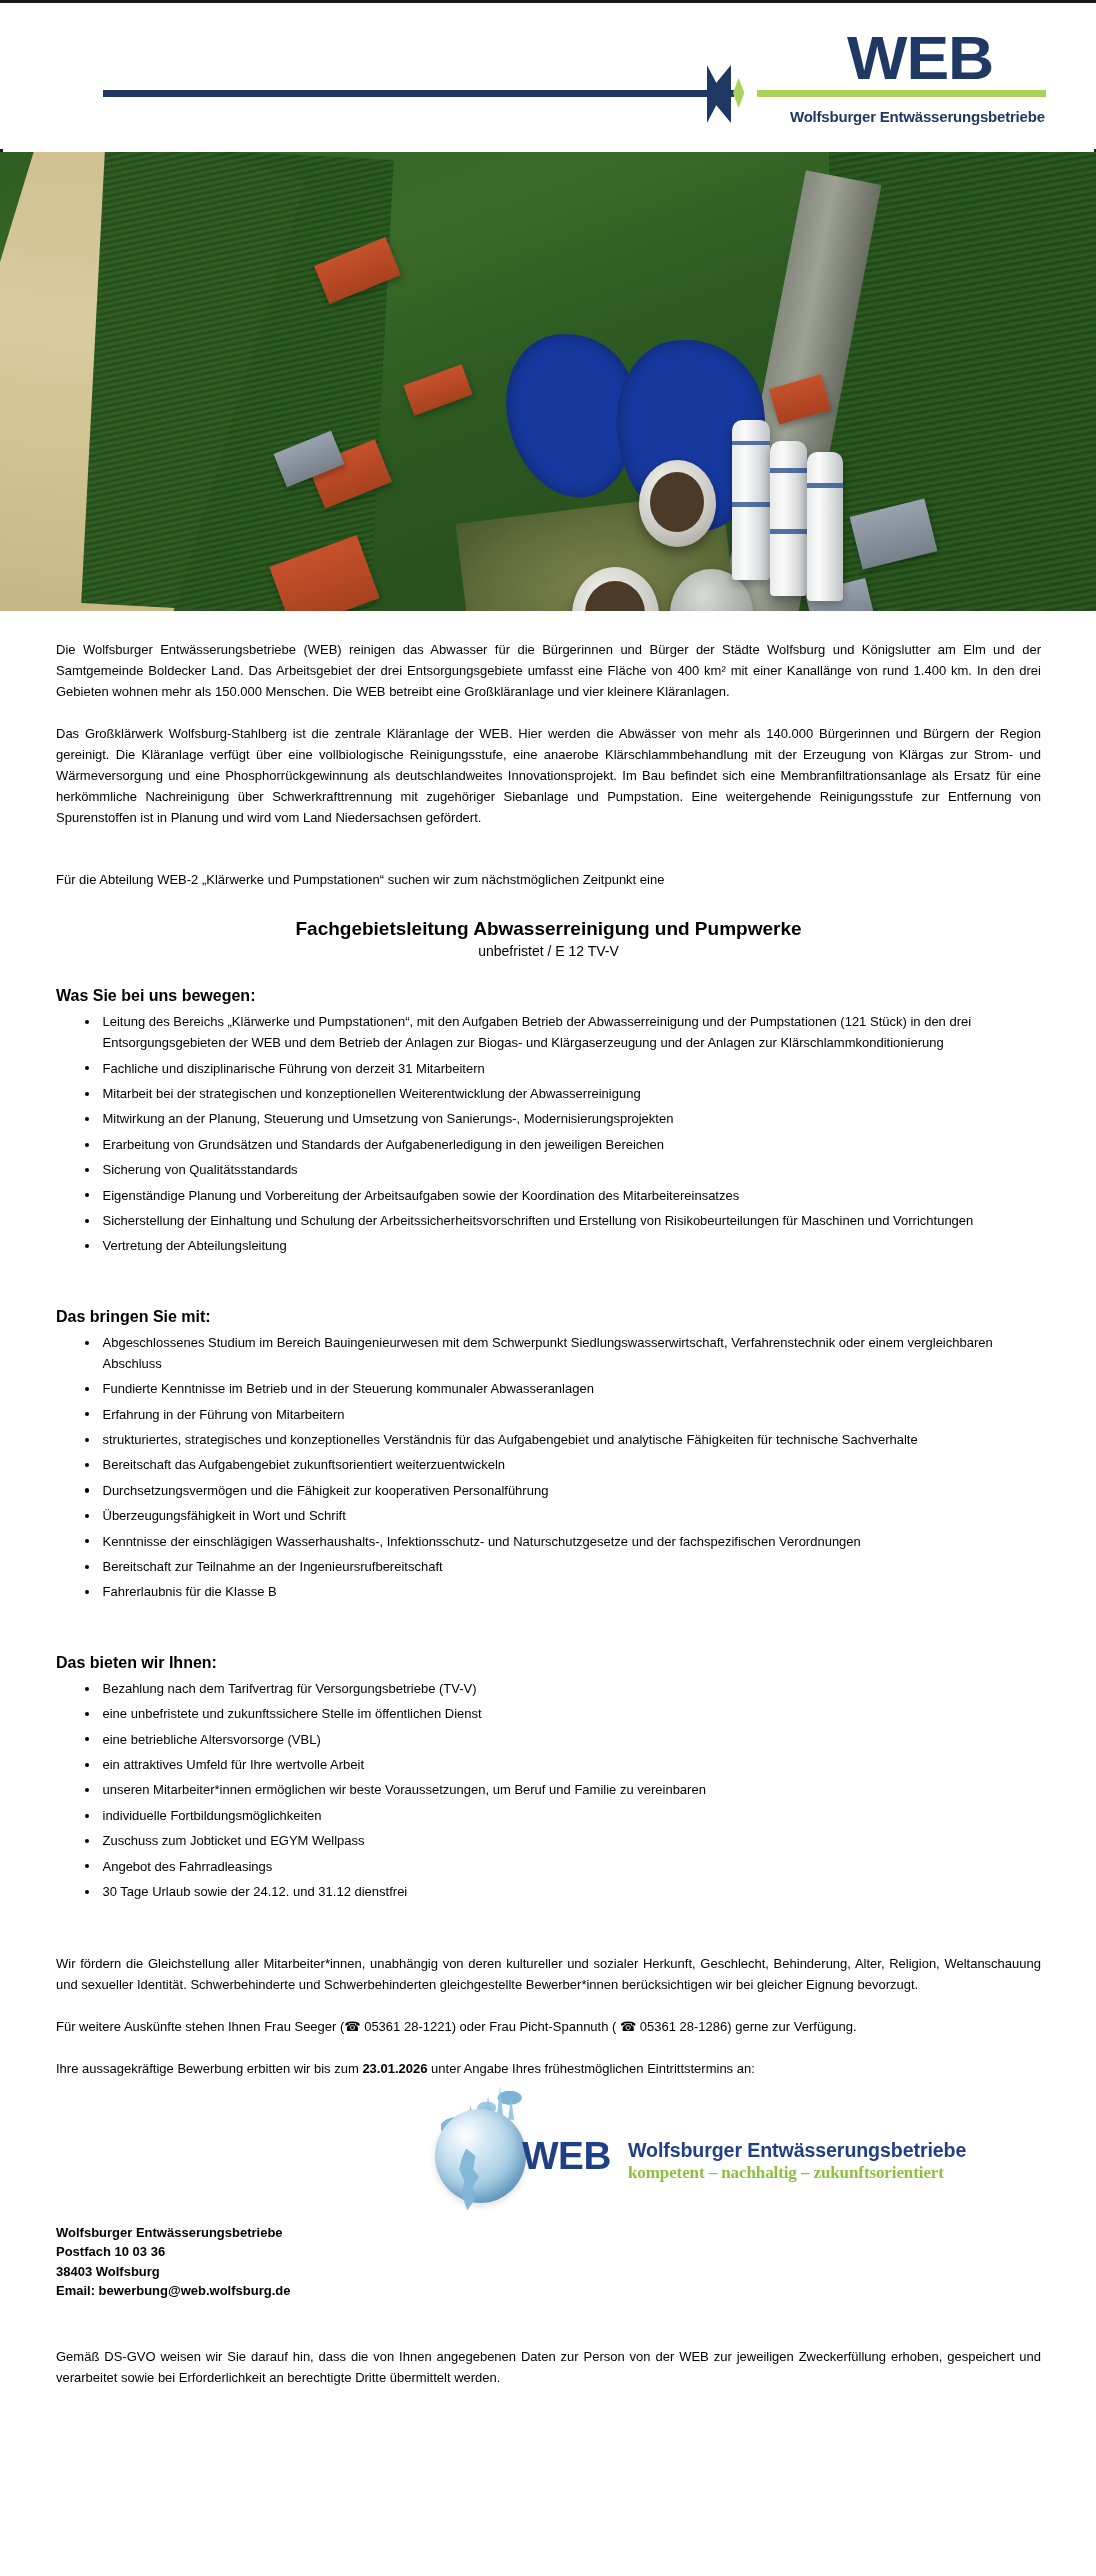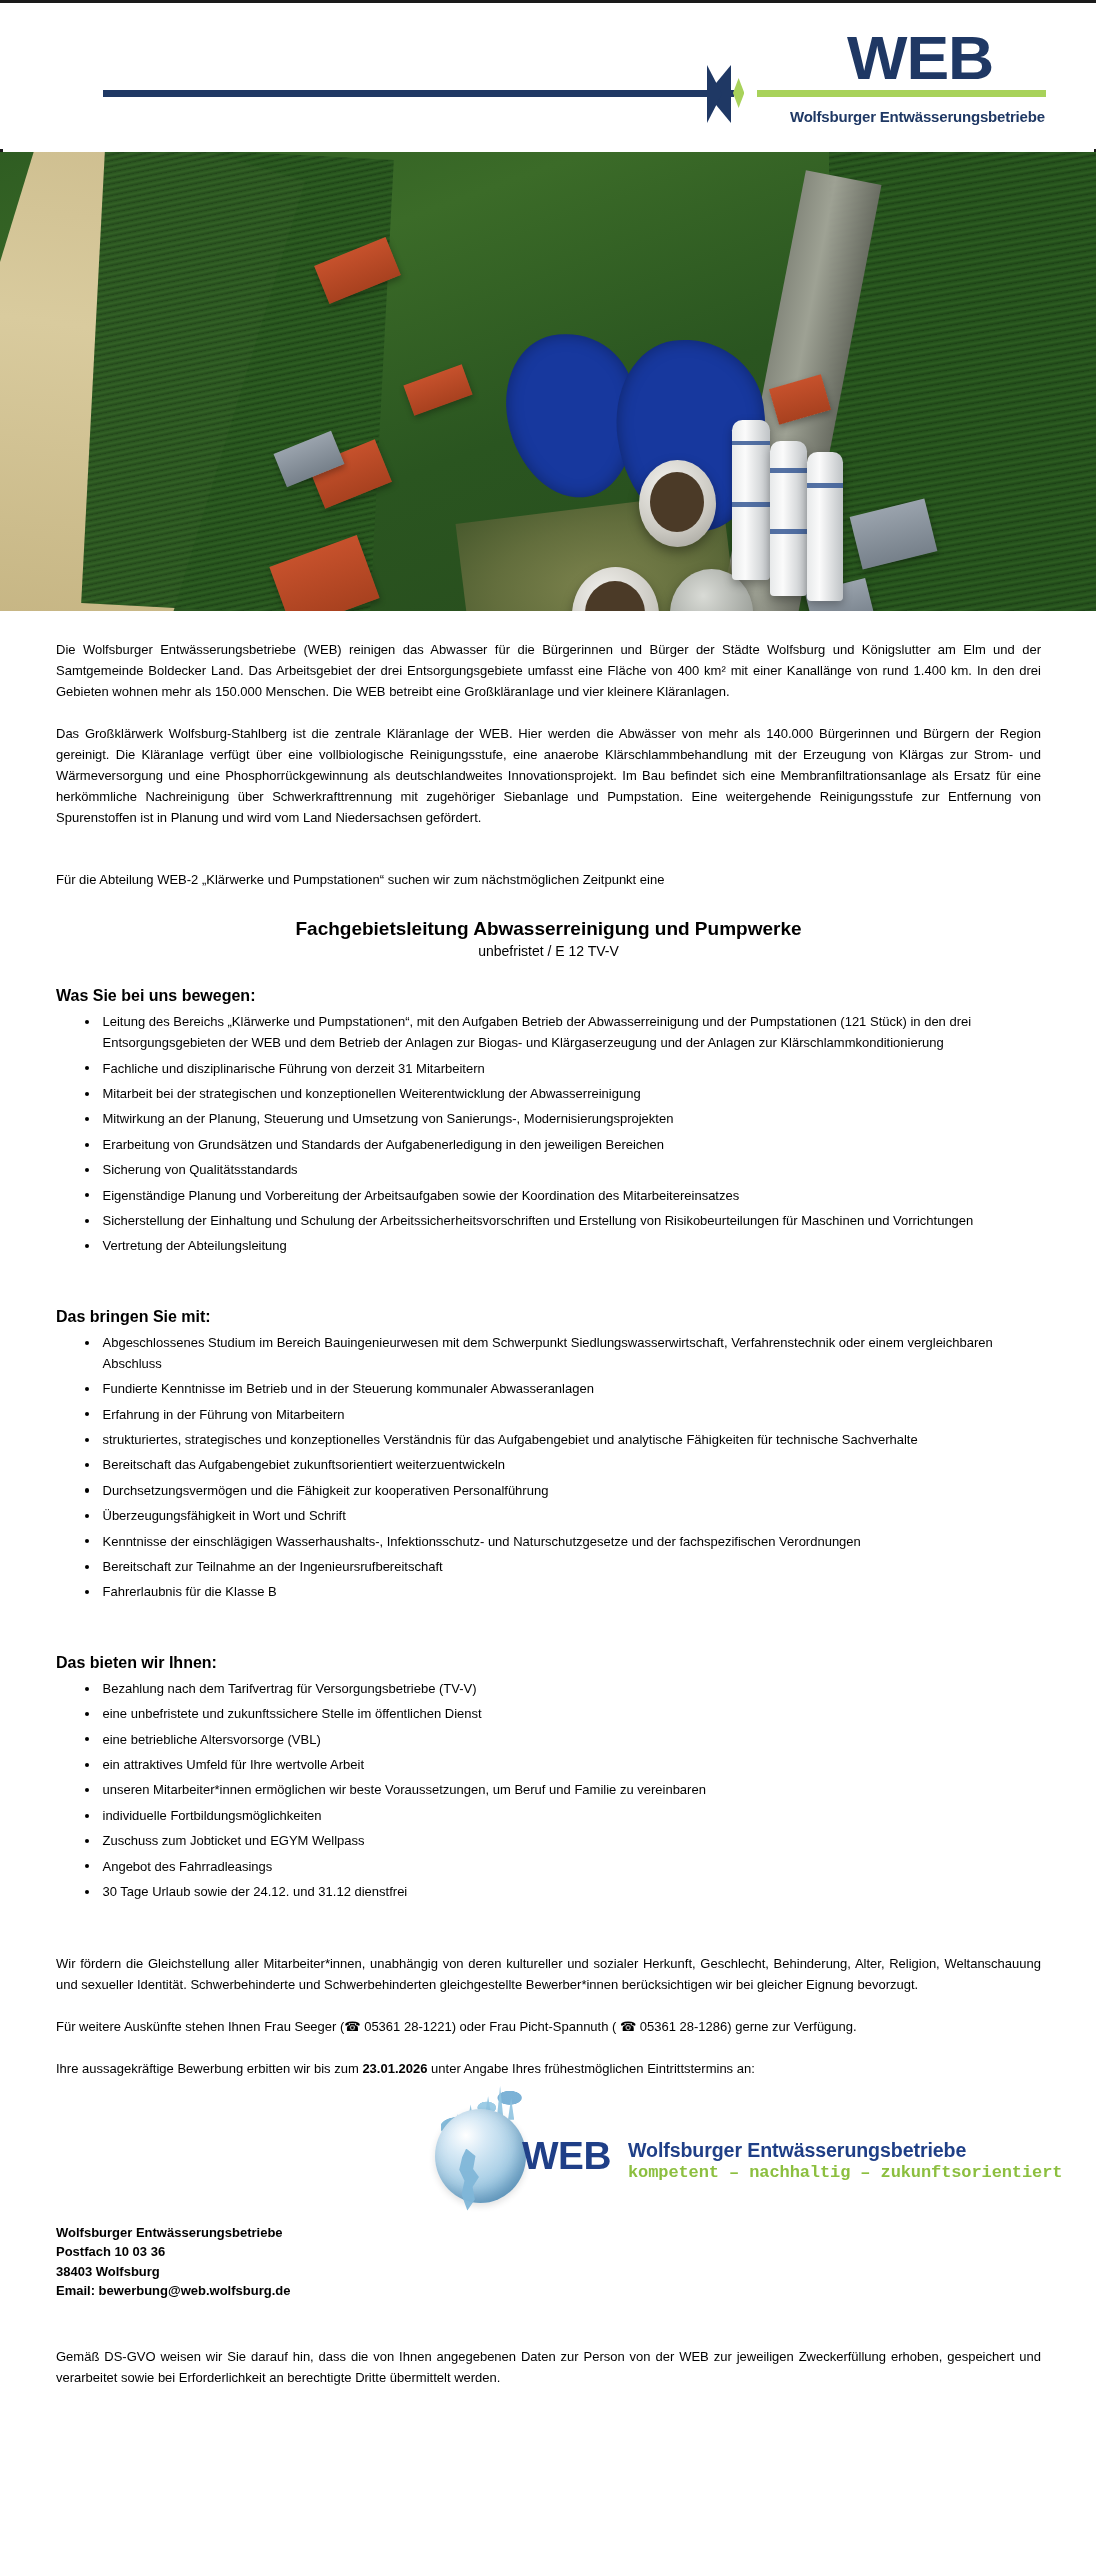--- a/index.html
+++ b/index.html
@@ -233,21 +233,21 @@
   }
   .blogo-name{
     position:absolute;left:572px;top:56px;
     font-size:19.6px;font-weight:bold;color:#1f3f87;
     font-family:"Liberation Sans", sans-serif;white-space:nowrap;
     letter-spacing:-0.1px;
   }
   .blogo-tag{
     position:absolute;left:572px;top:80px;
     font-size:17px;font-weight:bold;color:#8cbf3f;
-    font-family:Liberation Mono, monospace;white-space:nowrap;
+    font-family:Liberation Serif, serif;white-space:nowrap;
     letter-spacing:-0.1px;
   }
 
   .addr{
     font-size:13px;font-weight:bold;line-height:1.48;color:#000;
     font-family:"Liberation Sans", sans-serif;
   }
   .phone-glyph{font-family:"DejaVu Sans", sans-serif;}
 </style>
 </head>

